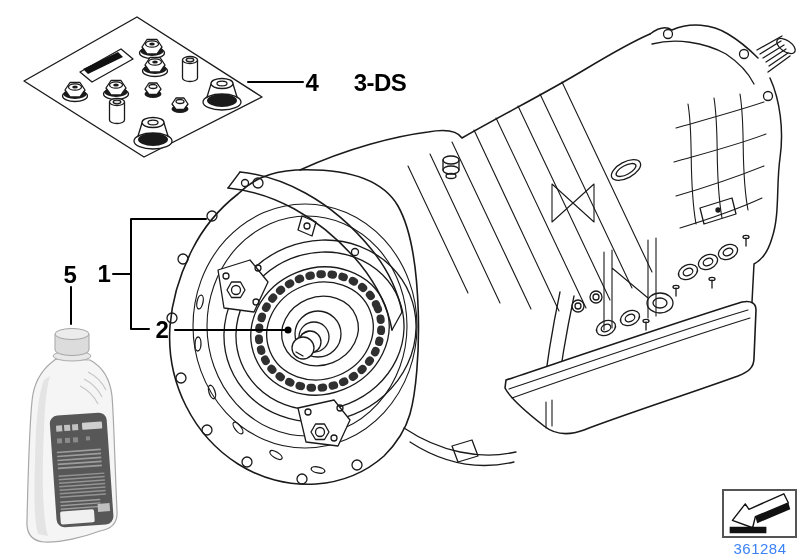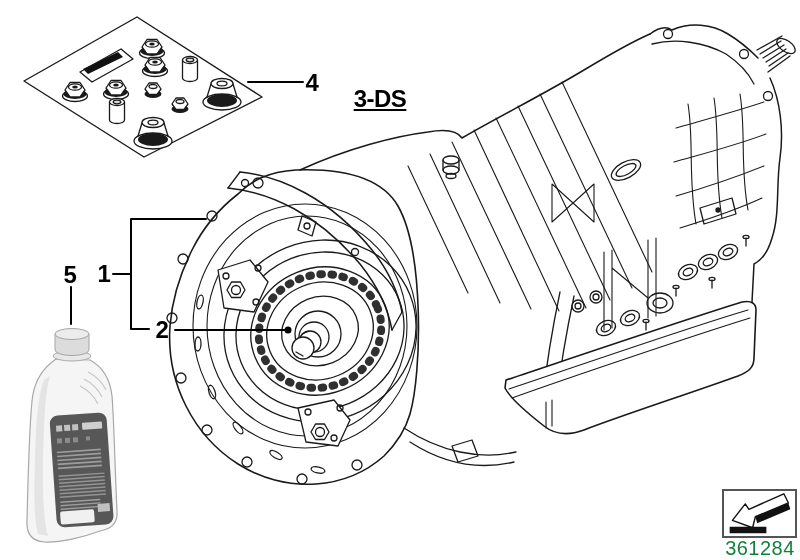--- a/index.html
+++ b/index.html
@@ -7,21 +7,21 @@
        font-family:"Liberation Sans",sans-serif;}
   .stage{position:absolute;inset:0;}
   svg.art{position:absolute;left:0;top:0;display:block;}
   .callout{position:absolute;transform:translate(-50%,-50%);
            font-weight:700;font-size:24px;line-height:1;color:#000;
            letter-spacing:-0.5px;white-space:nowrap;}
   .pn-box{position:absolute;left:722px;top:489px;width:75px;height:49px;
           border:2px solid #555;box-sizing:border-box;background:#fff;}
   .pn-box svg{display:block;width:100%;height:100%;}
   .pn{position:absolute;left:760px;top:548px;transform:translate(-50%,-50%);
-      font-size:20px;color:#15803d;letter-spacing:0.5px;}
+      font-size:15px;color:#3b82f6;letter-spacing:0.5px;}
 </style>
 </head>
 <body>
 
 <div class="stage">
 
   <svg class="art" width="800" height="560" viewBox="0 0 800 560">
     <g fill="none" stroke="#1a1a1a" stroke-width="1.3" stroke-linejoin="round" stroke-linecap="round">
 
       <g>
@@ -279,21 +279,21 @@
         <rect x="57" y="510" width="34" height="13" rx="2" fill="#f0f0f0"></rect>
         <rect x="95" y="505" width="12" height="8" fill="#c0c0c0"></rect>
       </g>
     </g>
   </svg>
 
   <div class="callout" style="left:104px;top:274px;">1</div>
   <div class="callout" style="left:162px;top:330px;">2</div>
   <div class="callout" style="left:312px;top:83px;">4</div>
   <div class="callout" style="left:70px;top:275px;">5</div>
-  <div class="callout" style="left:380px;top:99px;text-decoration:underline;">3-DS</div>
+  <div class="callout" style="left:380px;top:83px;">3-DS</div>
 
   <div class="pn-box">
     <svg viewBox="0 0 75 49">
       <polygon points="8,32 22,14 26,20 64,3 69,13 33,28 30,40" fill="#ffffff" stroke="#111111" stroke-width="1.5" stroke-linejoin="round"></polygon>
       <polygon points="33,28 69,13 71,20 35,35" fill="#111111"></polygon>
       <polygon points="5,39 45,39 45,46 5,46" fill="#111111"></polygon>
     </svg>
   </div>
   <div class="pn">361284</div>
 

